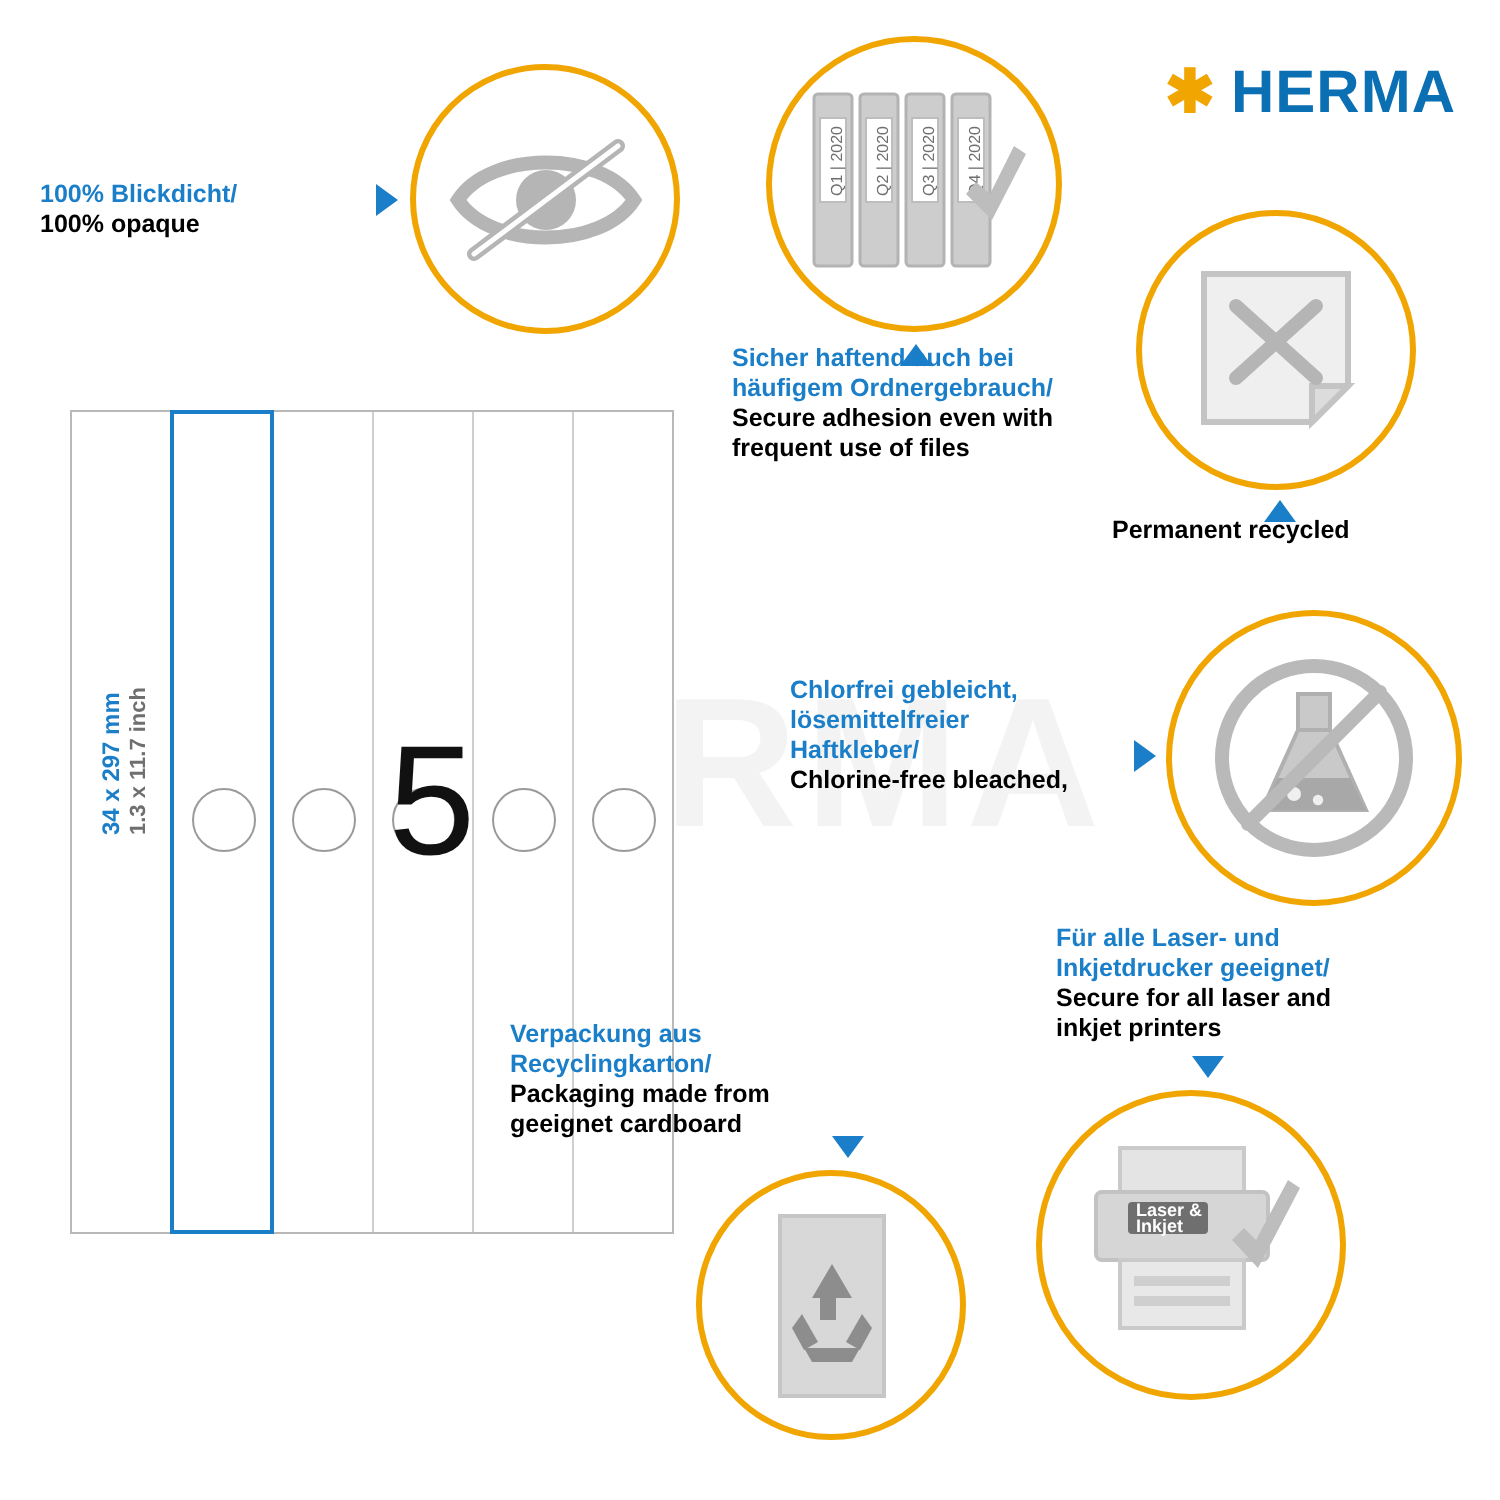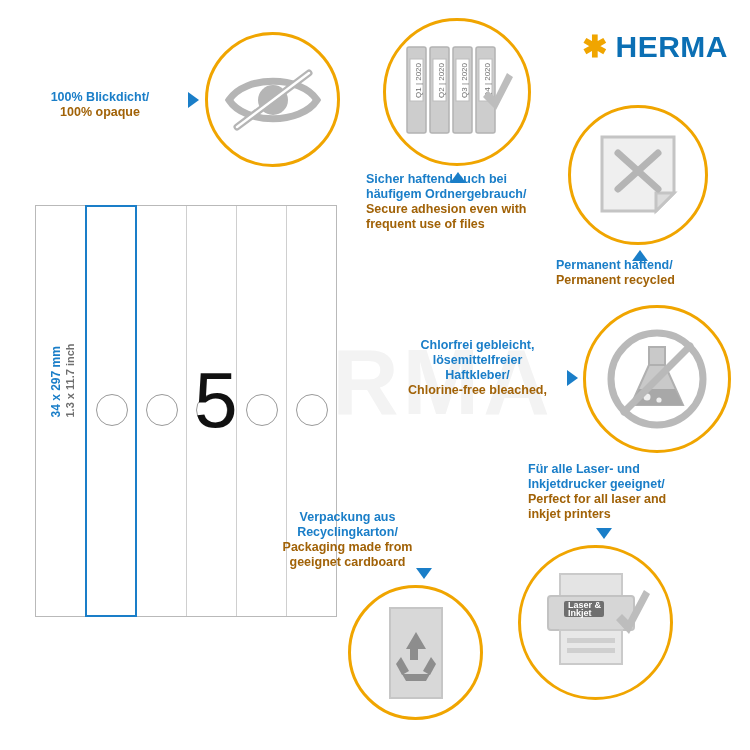--- a/index.html
+++ b/index.html
@@ -76,22 +76,22 @@
   .circ{
     position:absolute;border-radius:50%;
     border:3px solid #f0a500;background:#ffffff;
     box-sizing:border-box;z-index:3;
     display:flex;align-items:center;justify-content:center;
   }
 
   
   .cap{position:absolute;z-index:4;}
   .cap .de{color:#1a7ec8;font-size:12.5px;font-weight:bold;line-height:15px;}
-  .cap .en{color:#a16207;font-size:12.5px;font-weight:bold;line-height:15px;}
-  .cap.right{text-align:center;}
+  .cap .en{color:#000000;font-size:12.5px;font-weight:bold;line-height:15px;}
+  .cap.right{text-align:left;}
   .cap.left{text-align:left;}
 
   
   .arrow{position:absolute;width:0;height:0;z-index:4;}
   .ar-right{border-top:8px solid transparent;border-bottom:8px solid transparent;border-left:11px solid #1a7ec8;}
   .ar-down{border-left:8px solid transparent;border-right:8px solid transparent;border-top:11px solid #1a7ec8;}
   .ar-up{border-left:8px solid transparent;border-right:8px solid transparent;border-bottom:11px solid #1a7ec8;}
 
   svg{display:block;}
 </style>
@@ -179,21 +179,20 @@
   <div class="circ" style="left:568px;top:105px;width:140px;height:140px;">
     <svg width="96" height="96" viewBox="0 0 96 96">
       <path d="M12 10 H84 V66 L66 84 H12 Z" fill="#efefef" stroke="#c4c4c4" stroke-width="3"></path>
       <path d="M84 66 L66 66 L66 84 Z" fill="#dcdcdc" stroke="#c4c4c4" stroke-width="3"></path>
       <line x1="28" y1="26" x2="68" y2="62" stroke="#b5b5b5" stroke-width="7" stroke-linecap="round"></line>
       <line x1="68" y1="26" x2="28" y2="62" stroke="#b5b5b5" stroke-width="7" stroke-linecap="round"></line>
     </svg>
   </div>
   <div class="arrow ar-up" style="left:632px;top:250px;"></div>
   <div class="cap left" style="left:556px;top:258px;width:190px;">
-    <div class="de">Permanent haftend/</div>
     <div class="en">Permanent recycled</div>
   </div>
 
   <div class="circ" style="left:583px;top:305px;width:148px;height:148px;">
     <svg width="120" height="120" viewBox="0 0 120 120">
       <circle cx="60" cy="60" r="46" fill="none" stroke="#b9b9b9" stroke-width="7"></circle>
       <g fill="#c9c9c9" stroke="#b0b0b0" stroke-width="2">
         <rect x="52" y="28" width="16" height="18"></rect>
         <path d="M52 46 L34 86 H86 L68 46 Z"></path>
       </g>
@@ -221,21 +220,21 @@
       <rect x="30" y="33" width="40" height="16" rx="2" fill="#6f6f6f"></rect>
       <text x="34" y="40" font-family="Liberation Sans, sans-serif" font-size="9" font-weight="bold" fill="#ffffff">Laser &amp;</text>
       <text x="34" y="48" font-family="Liberation Sans, sans-serif" font-size="9" font-weight="bold" fill="#ffffff">Inkjet</text>
       <path d="M82 52 L95 66 L116 26 L110 22 L94 52 L88 46 Z" fill="#bdbdbd"></path>
     </svg>
   </div>
   <div class="arrow ar-down" style="left:596px;top:528px;"></div>
   <div class="cap left" style="left:528px;top:462px;width:205px;">
     <div class="de">Für alle Laser- und</div>
     <div class="de">Inkjetdrucker geeignet/</div>
-    <div class="en">Perfect for all laser and</div>
+    <div class="en">Secure for all laser and</div>
     <div class="en">inkjet printers</div>
   </div>
 
   <div class="circ" style="left:348px;top:585px;width:135px;height:135px;">
     <svg width="96" height="102" viewBox="0 0 96 102">
       <rect x="22" y="6" width="52" height="90" fill="#d8d8d8" stroke="#c6c6c6" stroke-width="2"></rect>
       <g fill="#8d8d8d">
         <path d="M48 30 L58 47 L50 47 L50 58 L42 58 L42 47 L38 47 Z"></path>
         <path d="M33 55 L41 69 L34 73 L28 62 Z"></path>
         <path d="M63 55 L55 69 L62 73 L68 62 Z"></path>

